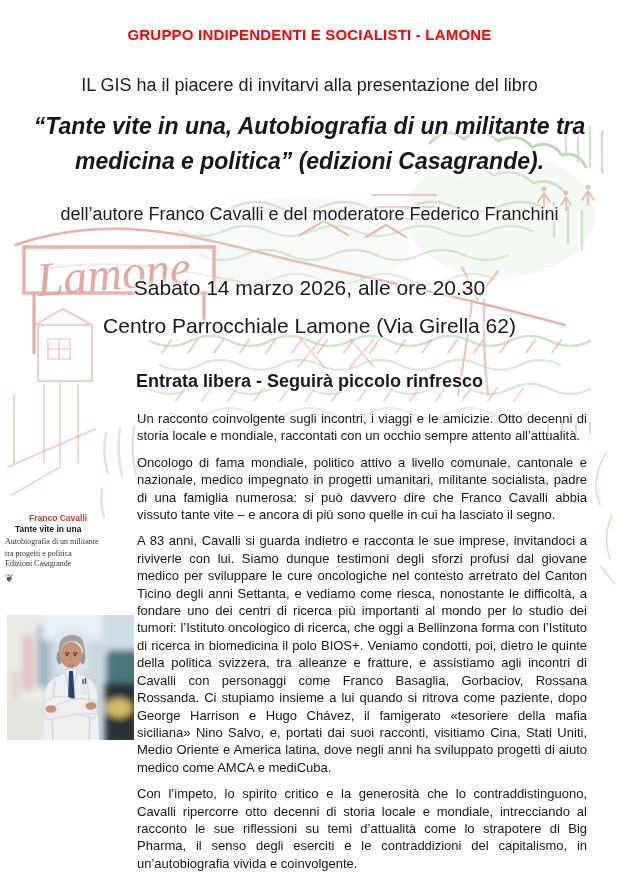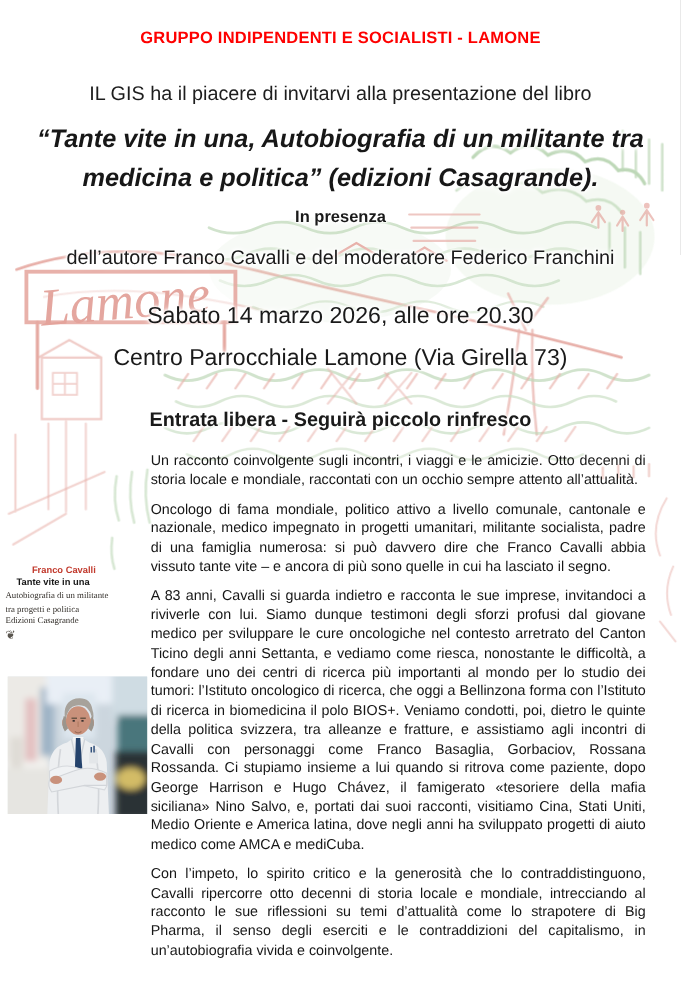--- a/index.html
+++ b/index.html
@@ -9,21 +9,21 @@
     font-family:"Liberation Sans","DejaVu Sans",sans-serif;
     color:#1a1a1a;
   }
   .sketch{position:absolute;left:0;top:95px;width:619px;height:545px;pointer-events:none;}
   .ctr{position:absolute;left:0;right:0;text-align:center;}
   .halo{text-shadow:0 0 3px #fff,0 0 6px #fff,0 0 10px #fff,1px 1px 2px #fff,-1px -1px 2px #fff;}
   .org-header{top:26px;font-size:15px;font-weight:bold;color:#fe0000;letter-spacing:.2px;}
   .invite{top:75px;font-size:18px;color:#1d1d1d;}
   .book-title{top:109px;font-size:23px;font-weight:bold;font-style:italic;line-height:35px;color:#171717;}
   .in-presenza{top:189px;font-size:15px;font-weight:600;}
-  .authors{top:224px;font-size:18px;}
+  .authors{top:204px;font-size:18px;}
   .date-line{top:276px;font-size:21px;font-weight:500;}
   .venue-line{top:314px;font-size:21px;font-weight:500;}
   .entry-line{top:371px;font-size:18px;font-weight:600;}
   .cover{position:absolute;left:5px;top:514px;width:128px;line-height:1.15;}
   .cover-author{font-size:8.5px;font-weight:bold;color:#c23b2e;padding-left:24px;}
   .cover-title{font-size:8.5px;font-weight:bold;color:#161616;margin-top:1px;margin-left:10px;}
   .cover-sub,.cover-pub{font-size:8px;font-family:"Liberation Serif","DejaVu Serif",serif;color:#34302b;line-height:10px;}
   .cover-sub{margin-top:2px;}
   .cover-logo{font-size:11px;color:#5a564f;margin-top:3px;}
   .photo{position:absolute;left:7px;top:615px;width:127px;height:125px;}
@@ -92,24 +92,23 @@
       <path d="M606,358 q-16,26 -6,52 M612,420 q-10,22 -2,44 M600,470 l14,18" stroke="#e0968d" stroke-width="1.8" opacity="0.5"></path>
     </g>
   </svg>
 
   <div class="ctr org-header halo">GRUPPO INDIPENDENTI E SOCIALISTI - LAMONE</div>
   <div class="ctr invite halo">IL GIS ha il piacere di invitarvi alla presentazione del libro</div>
   <div class="ctr book-title halo">
     <div>“Tante vite in una, Autobiografia di un militante tra</div>
     <div>medicina e politica” (edizioni Casagrande).</div>
   </div>
-  <div class="ctr in-presenza halo">In presenza</div>
   <div class="ctr authors halo">dell’autore Franco Cavalli e del moderatore Federico Franchini</div>
   <div class="ctr date-line halo">Sabato 14 marzo 2026, alle ore 20.30</div>
-  <div class="ctr venue-line halo">Centro Parrocchiale Lamone (Via Girella 73)</div>
+  <div class="ctr venue-line halo">Centro Parrocchiale Lamone (Via Girella 62)</div>
   <div class="ctr entry-line halo">Entrata libera - Seguirà piccolo rinfresco</div>
 
   <div class="cover">
     <div class="cover-author">Franco Cavalli</div>
     <div class="cover-title">Tante vite in una</div>
     <div class="cover-sub">Autobiografia di un militante</div>
     <div class="cover-sub">tra progetti e politica</div>
     <div class="cover-pub">Edizioni Casagrande</div>
     <div class="cover-logo">❦</div>
   </div>

